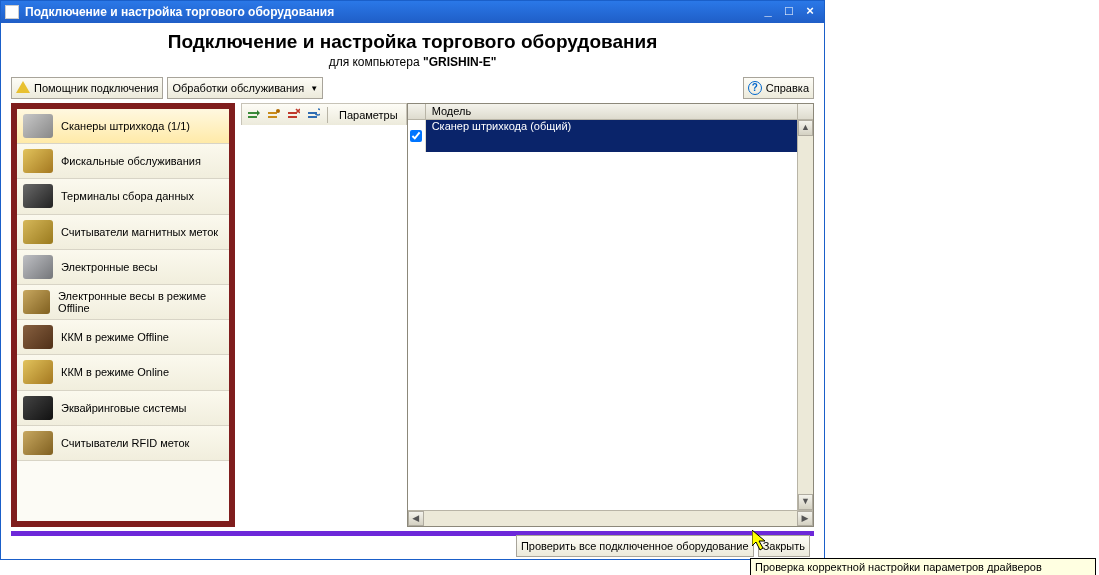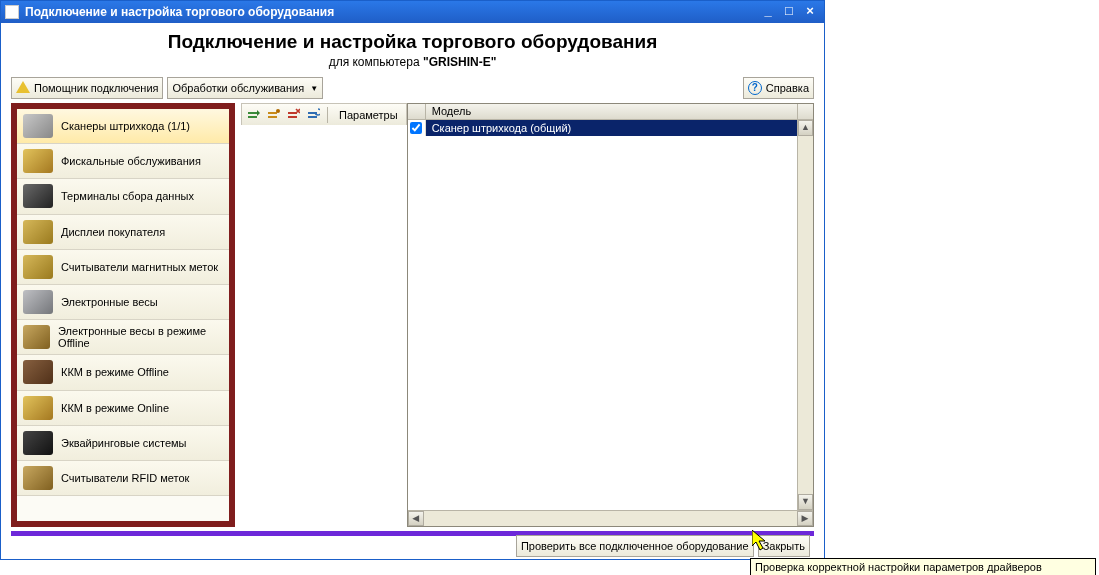--- a/index.html
+++ b/index.html
@@ -210,23 +210,23 @@
   .grid-header .col-scroll{
     width:16px;border-left:1px solid #b8b4a6;background:linear-gradient(#f4f3ec,#dedbce);
   }
   .grid-body{
     flex:1;
     display:flex;
     position:relative;
   }
   .grid-rows{flex:1; position:relative; overflow:hidden;}
   .grid-row{
-    height:16px;
-    display:flex;
-    align-items:center;
+    height:32px;
+    display:flex;
+    align-items:flex-start;
     font-size:11px;
   }
   .grid-row.selected{
     background:#0a246a;color:#fff;
   }
   .grid-row .cell-chk{
     width:18px;
     display:flex;align-items:center;justify-content:center;
     background:#fff;
     height:100%;
@@ -331,24 +331,20 @@
           <span class="cicon ci-1"></span>
           <span>Сканеры штрихкода (1/1)</span>
         </div>
         <div class="cat-item">
           <span class="cicon ci-2"></span>
           <span>Фискальные обслуживания</span>
         </div>
         <div class="cat-item">
           <span class="cicon ci-3"></span>
           <span>Терминалы сбора данных</span>
-        </div>
-        <div class="cat-item">
-          <span class="cicon ci-4"></span>
-          <span>Дисплеи покупателя</span>
         </div>
         <div class="cat-item">
           <span class="cicon ci-5"></span>
           <span>Считыватели магнитных меток</span>
         </div>
         <div class="cat-item">
           <span class="cicon ci-6"></span>
           <span>Электронные весы</span>
         </div>
         <div class="cat-item">

